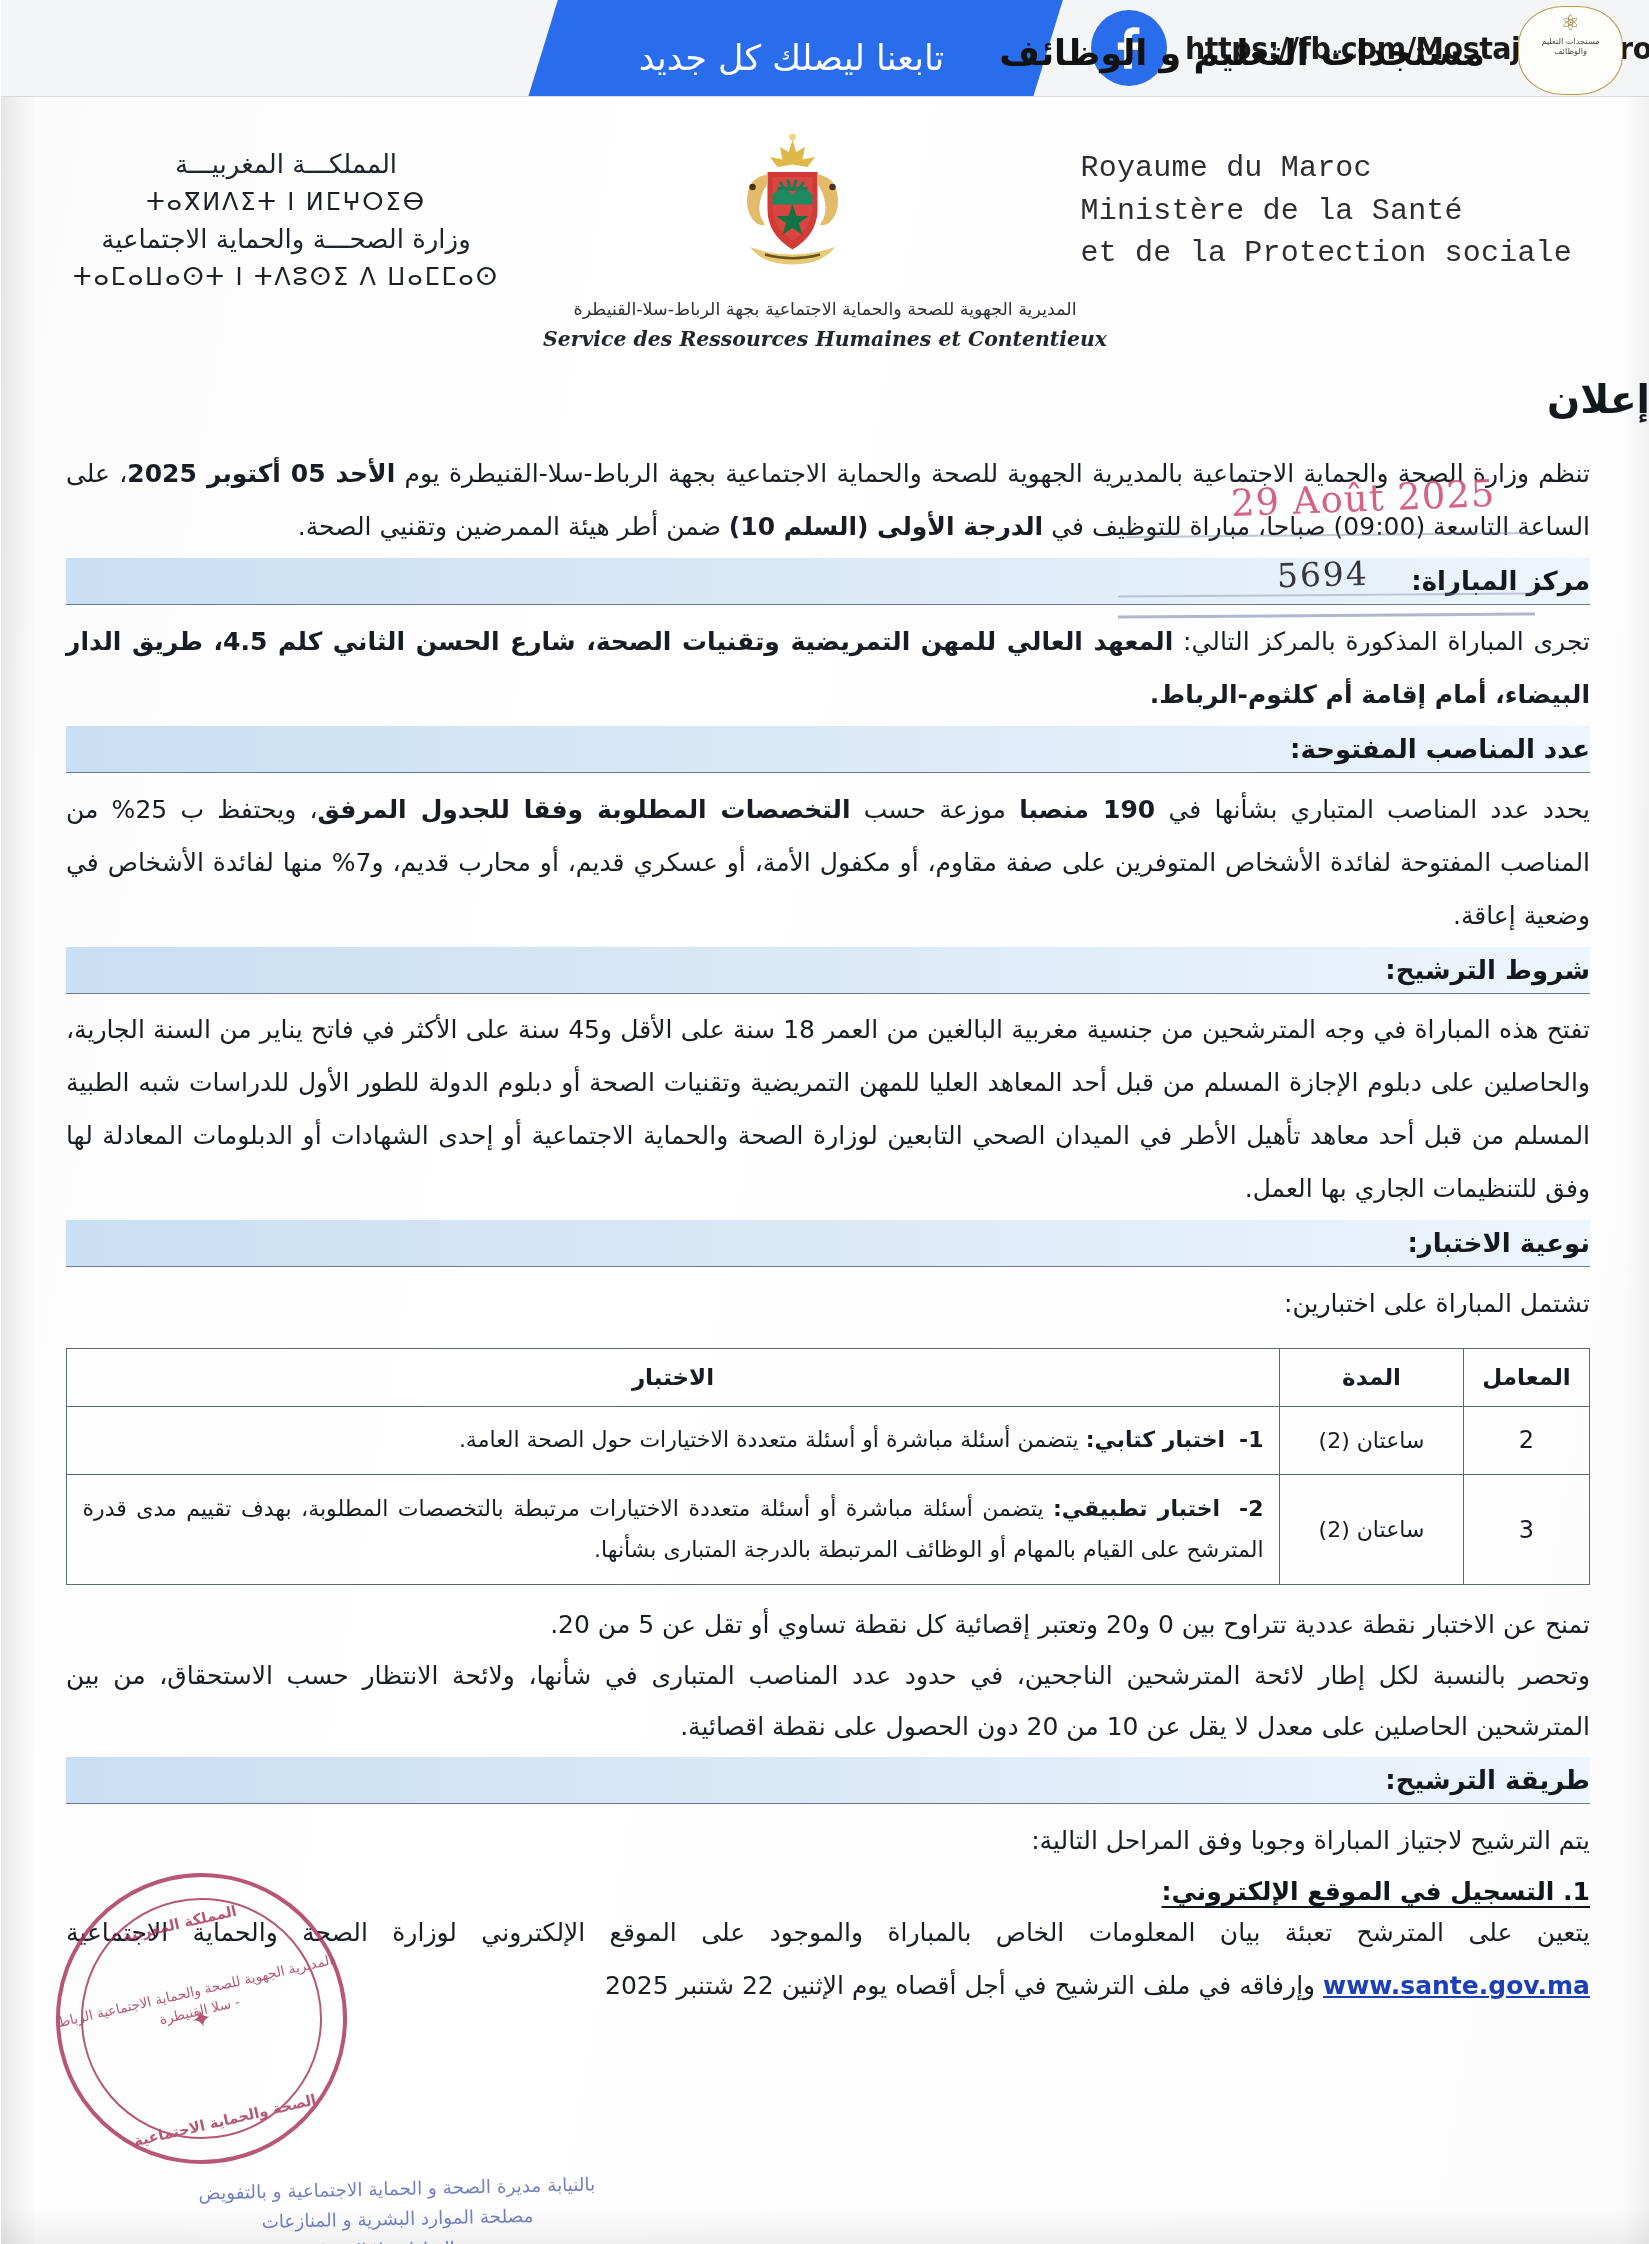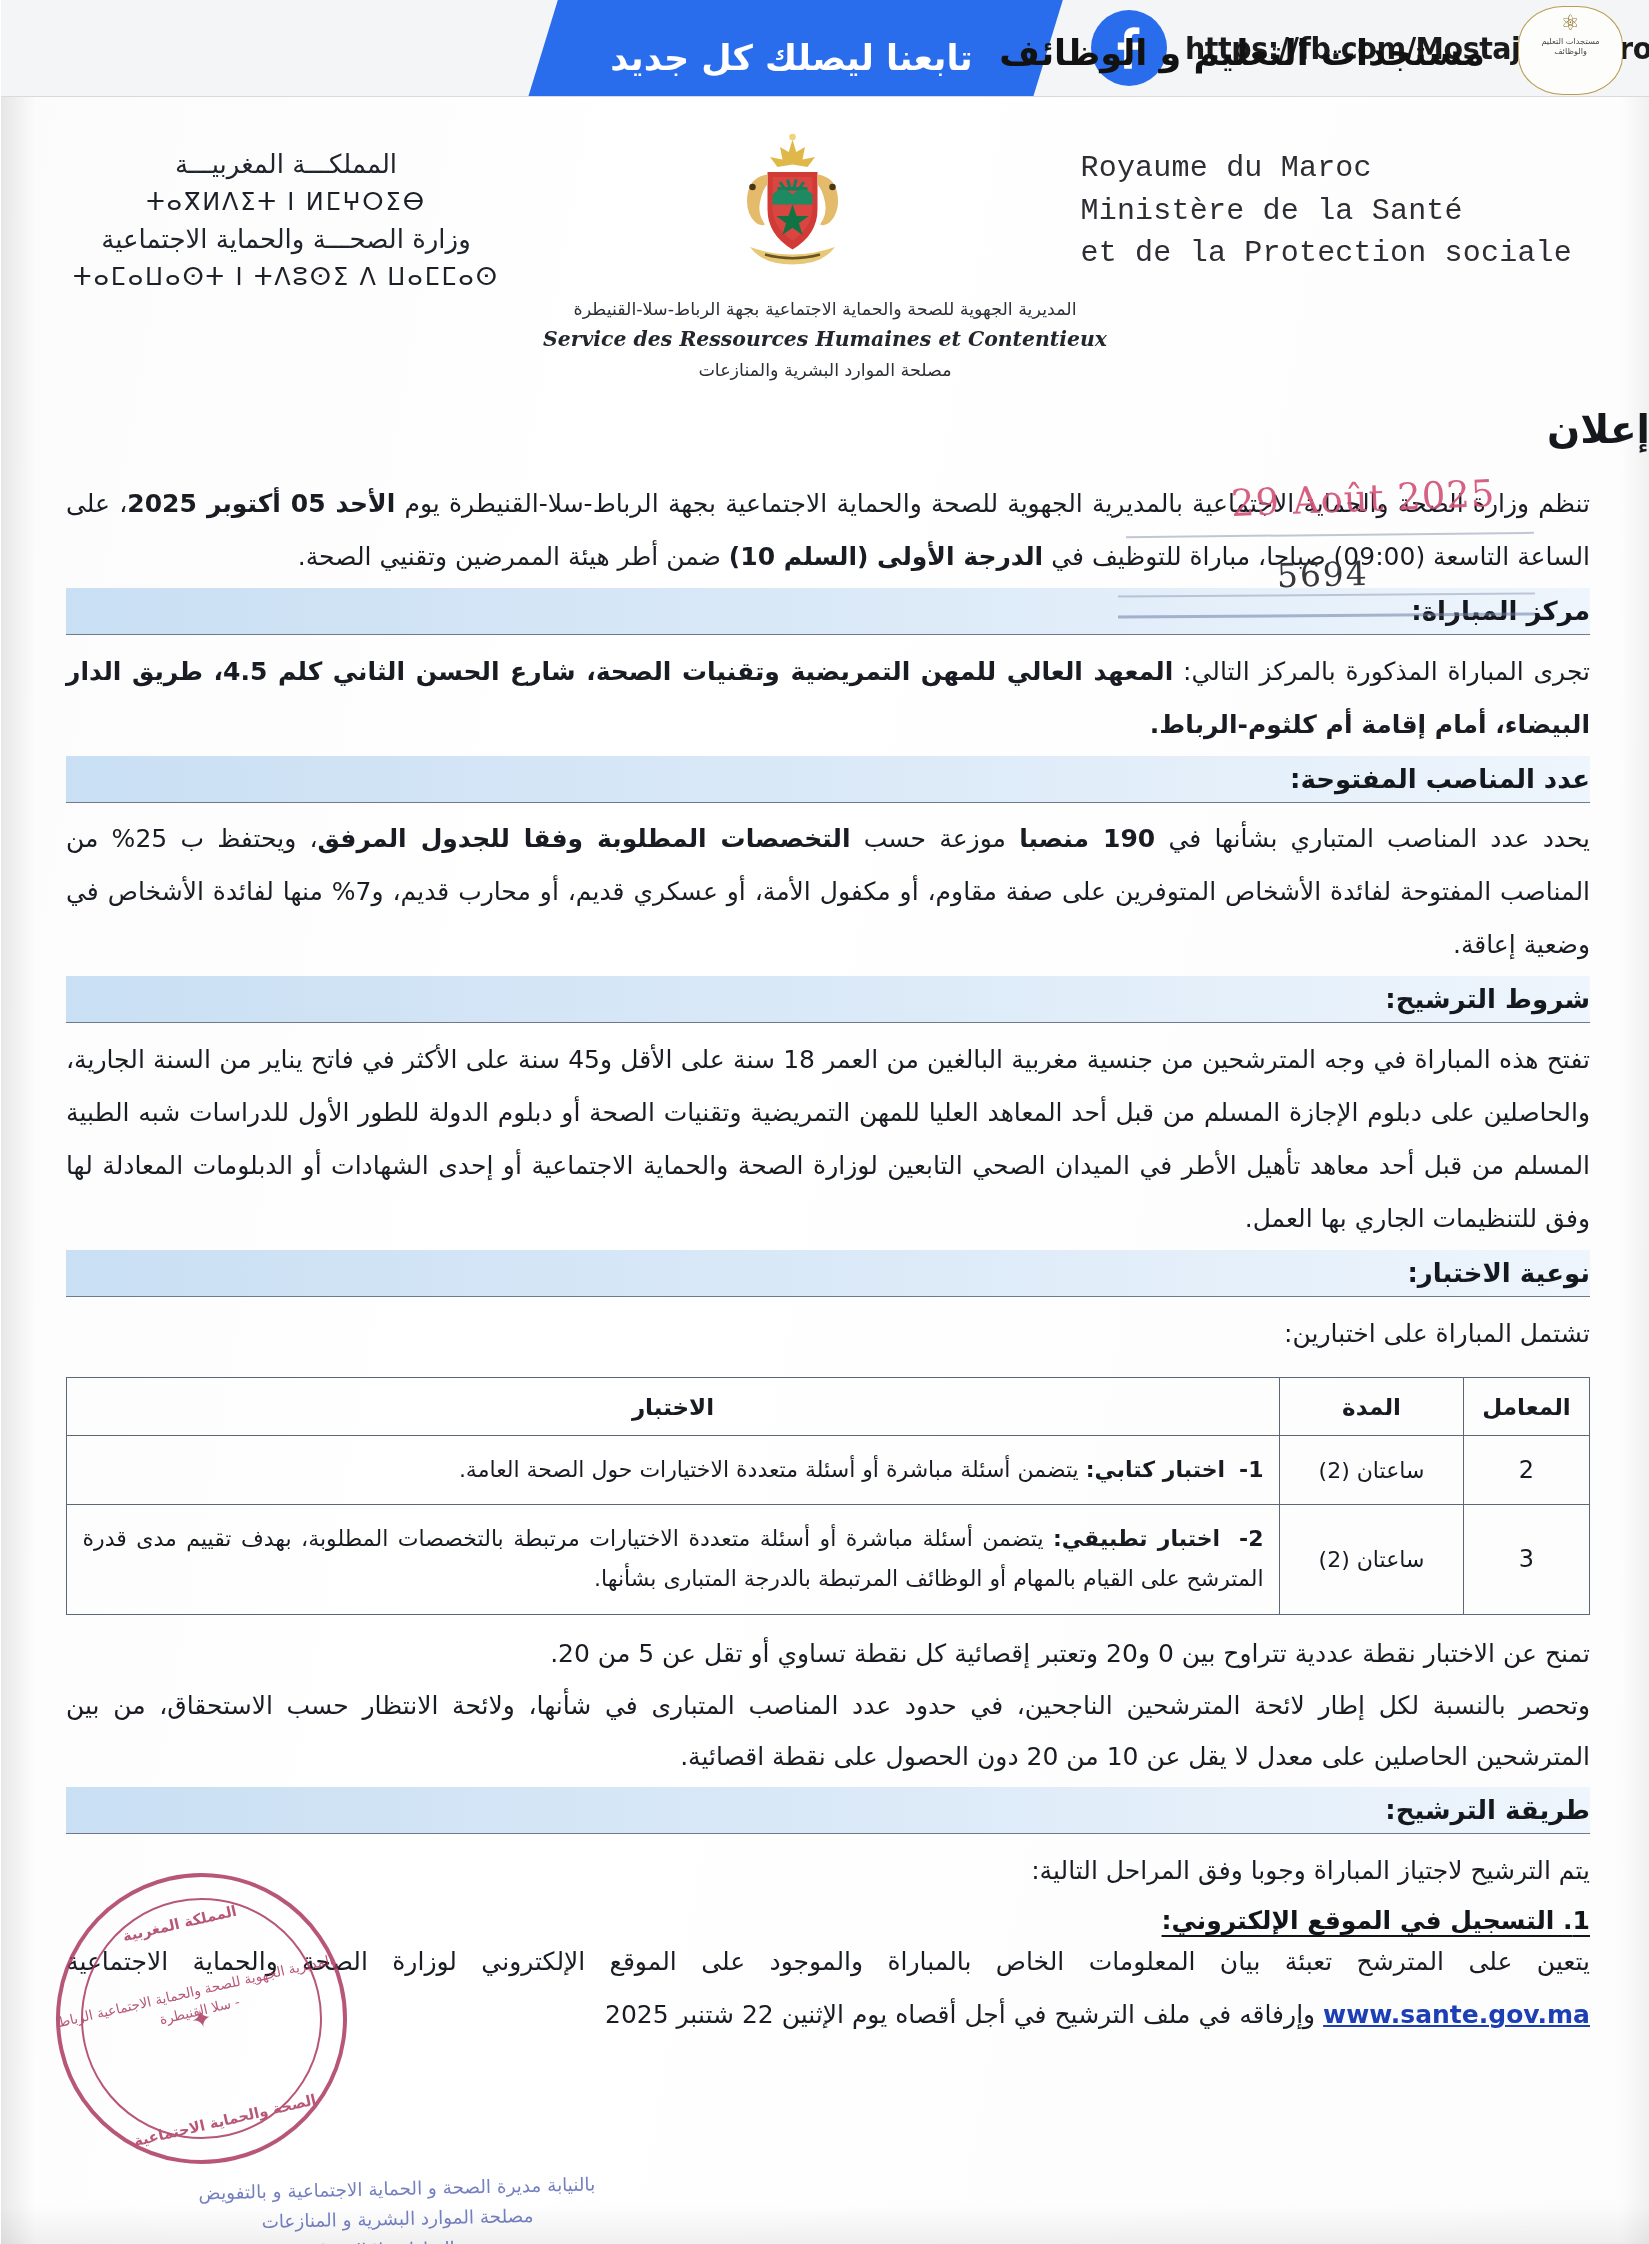--- a/index.html
+++ b/index.html
@@ -66,21 +66,21 @@
     position: absolute;
     left: 573px;
     top: 0;
     width: 437px;
     height: 116px;
     display: flex;
     align-items: center;
     justify-content: center;
     color: #ffffff;
     font-size: 35px;
-    font-weight: 700;
+    font-weight: 400;
     z-index: 4;
     white-space: nowrap;
     direction: rtl;
   }
   .fb-banner-right {
     position: absolute;
     right: 165px;
     top: 0;
     height: 106px;
     display: flex;
@@ -524,21 +524,20 @@
       <div class="l1">المملكـــة المغربيـــة</div>
       <div class="tif">ⵜⴰⴳⵍⴷⵉⵜ ⵏ ⵍⵎⵖⵔⵉⴱ</div>
       <div class="l3">وزارة الصحـــة والحماية الاجتماعية</div>
       <div class="tif">ⵜⴰⵎⴰⵡⴰⵙⵜ ⵏ ⵜⴷⵓⵙⵉ ⴷ ⵡⴰⵎⵎⴰⵙ</div>
     </div>
   </div>
 
   <div class="subdir">
     <div class="ar">المديرية الجهوية للصحة والحماية الاجتماعية بجهة الرباط-سلا-القنيطرة</div>
     <div class="fr">Service des Ressources Humaines et Contentieux</div>
-    <div class="ar">مصلحة الموارد البشرية والمنازعات</div>
   </div>
 
   <div class="stamp-line-a"></div>
   <div class="handwritten-date">29 Août 2025</div>
   <div class="handwritten-ref">5694</div>
   <div class="stamp-line-b"></div>
   <div class="stamp-line-c"></div>
 
   <div class="doc-title">إعلان</div>
 

